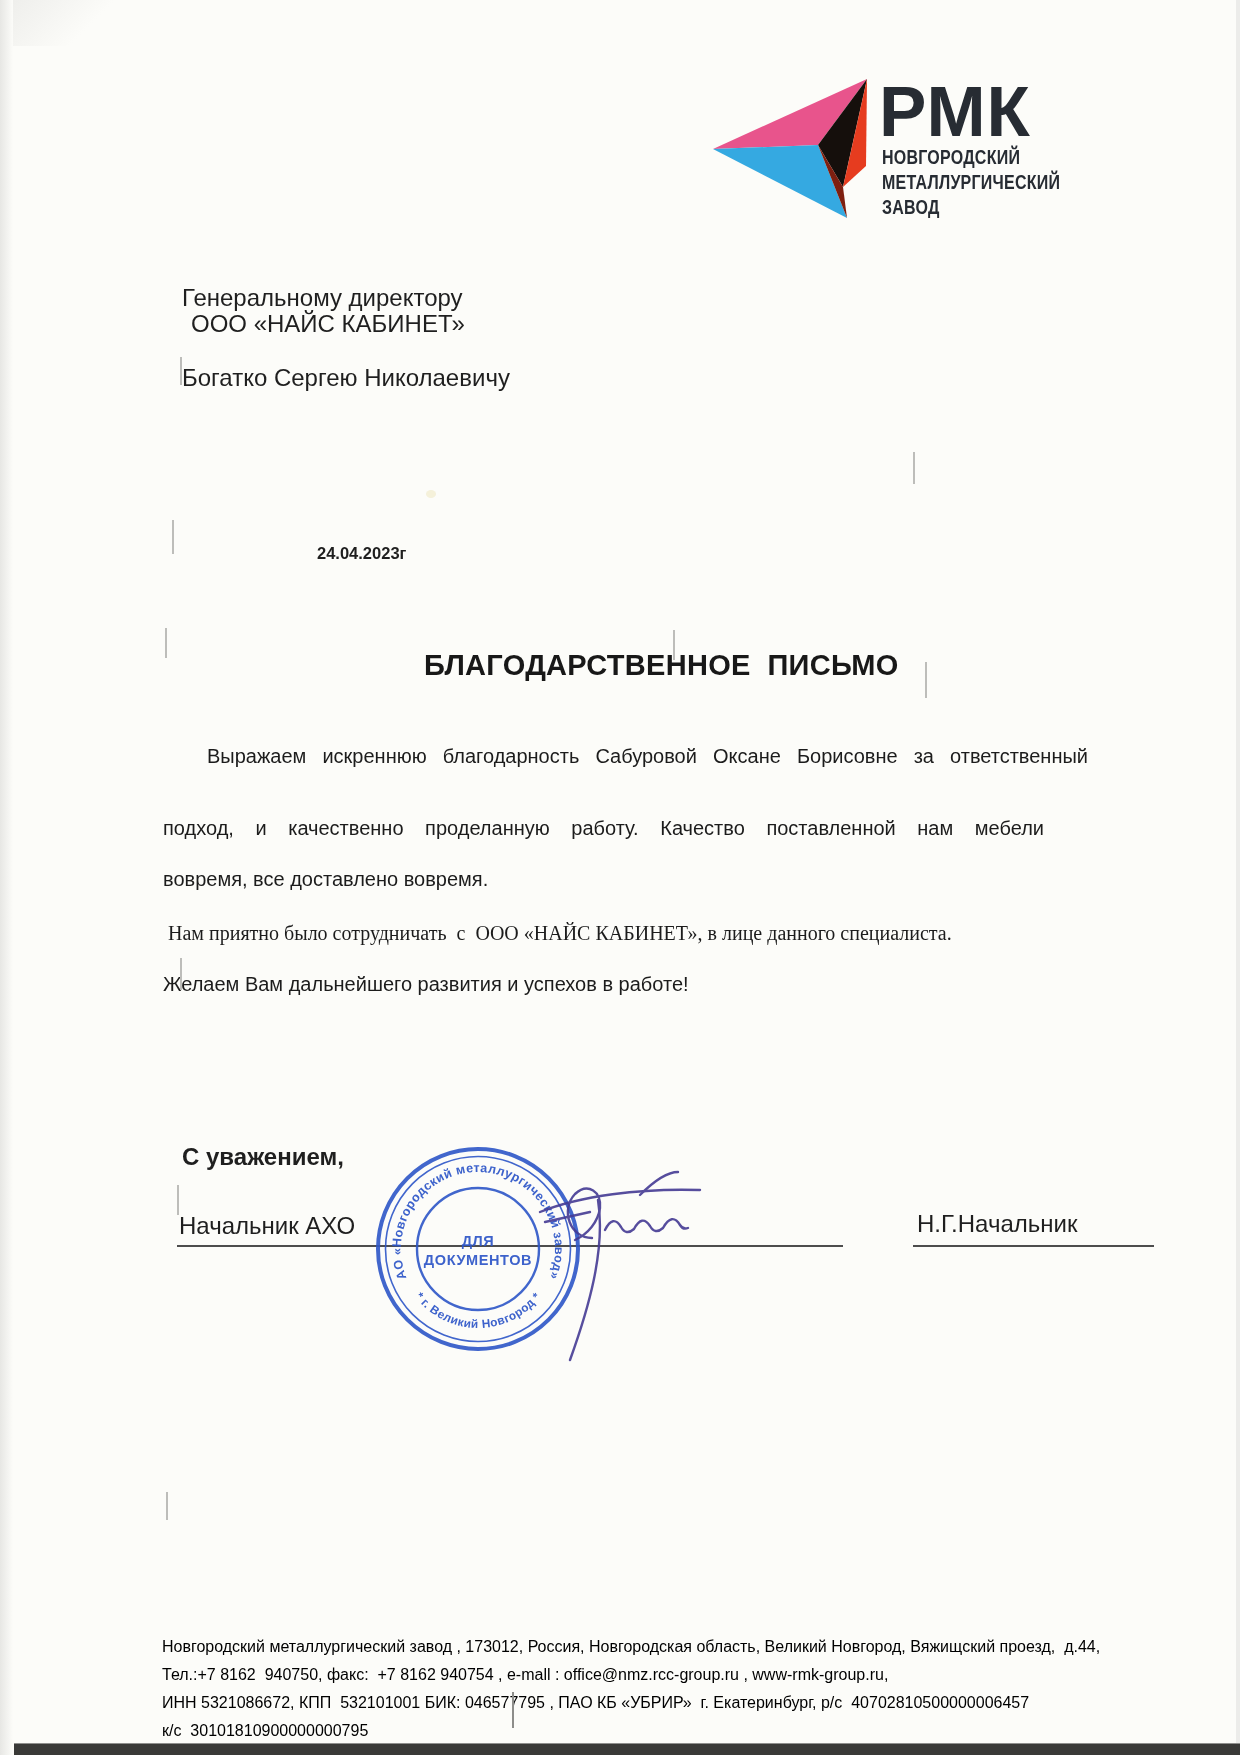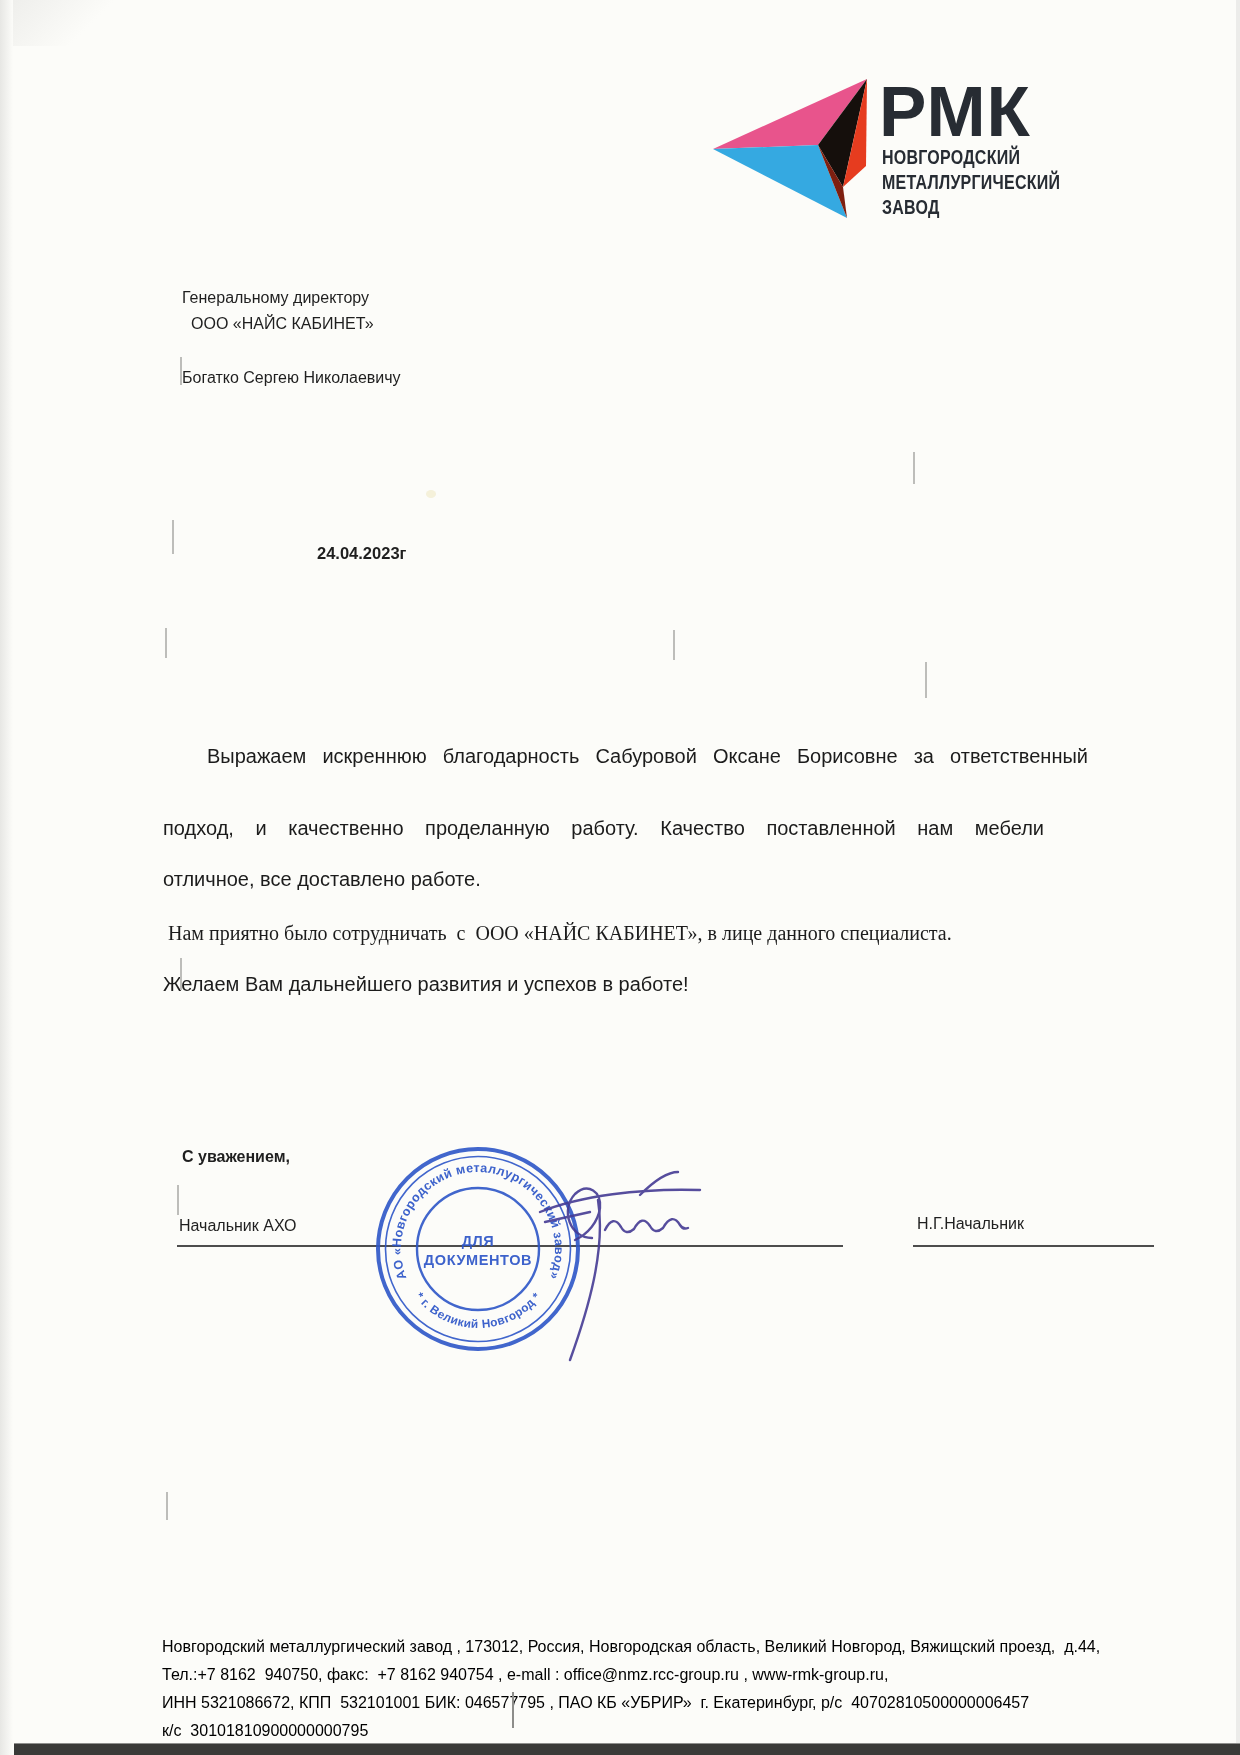--- a/index.html
+++ b/index.html
@@ -14,21 +14,21 @@
   .edge-right{right:0;top:0;width:4px;height:1755px;background:#ececea;}
   .bottom-bar{left:14px;right:0;bottom:0;height:11px;background:#3a3a38;
     border-top:1px solid #8f8f8d;}
   .corner-shade{left:0;top:0;width:120px;height:46px;
     background:linear-gradient(135deg,#ededea, rgba(252,252,249,0) 70%);}
   
   .brand{font-weight:700;color:#272c33;letter-spacing:1px;font-size:71px;line-height:1;}
   .brand-sub{font-weight:700;color:#272c33;font-size:19.5px;line-height:25px;
     transform:scaleX(0.82);transform-origin:left top;white-space:nowrap;letter-spacing:.3px;}
   
-  .t19{font-size:16px;line-height:23px;white-space:pre;}
+  .t19{font-size:24px;line-height:23px;white-space:pre;}
   .date{font-size:16.5px;}
   .title{font-size:29px;font-weight:700;white-space:pre;letter-spacing:.3px;color:#181818;}
   .body-line{font-size:20px;line-height:24px;width:881px;white-space:pre-wrap;color:#1c1c1c;}
   .just{white-space:normal;text-align:justify;text-align-last:justify;}
   .bold{font-weight:700;}
   .sig-line{height:2px;background:#4d4d4d;}
   .footer-line{font-size:16px;line-height:28px;white-space:pre-wrap;color:#000000;}
   .artifact{width:2px;background:#bdbdba;}
   .dot{width:10px;height:8px;border-radius:50%;background:#f3eed2;opacity:.8;}
   .stamp-svg,.sig-svg,.logo-svg{position:absolute;}
@@ -55,24 +55,25 @@
     <div>МЕТАЛЛУРГИЧЕСКИЙ</div>
     <div>ЗАВОД</div>
   </div>
 
   <div class="abs t19" style="left:182px;top:286px;">Генеральному директору</div>
   <div class="abs t19" style="left:191px;top:312px;">ООО «НАЙС КАБИНЕТ»</div>
   <div class="abs t19" style="left:182px;top:366px;">Богатко Сергею Николаевичу</div>
 
   <div class="abs date" style="left:317px;top:544px;font-weight:bold;">24.04.2023г</div>
 
+  <div class="abs title" style="left:424px;top:649px;">БЛАГОДАРСТВЕННОЕ  ПИСЬМО</div>
 
   <div class="abs body-line just" style="left:163px;top:744px;margin-left:44px;">Выражаем искреннюю благодарность Сабуровой Оксане Борисовне за ответственный</div>
   <div class="abs body-line just" style="left:163px;top:816px;">подход, и качественно проделанную работу. Качество поставленной нам мебели</div>
-  <div class="abs body-line" style="left:163px;top:867px;">отличное, все доставлено работе.</div>
+  <div class="abs body-line" style="left:163px;top:867px;">вовремя, все доставлено вовремя.</div>
   <div class="abs body-line" style="left:163px;top:921px;font-family:Liberation Serif, serif;"> Нам приятно было сотрудничать  с  ООО «НАЙС КАБИНЕТ», в лице данного специалиста.</div>
   <div class="abs body-line" style="left:163px;top:972px;">Желаем Вам дальнейшего развития и успехов в работе!</div>
 
   <div class="abs t19 bold" style="left:182px;top:1121px;margin-top:24px;">С уважением,</div>
   <div class="abs t19" style="left:179px;top:1214px;">Начальник АХО</div>
   <div class="abs t19" style="left:917px;top:1212px;">Н.Г.Начальник</div>
   <div class="abs sig-line" style="left:177px;top:1245px;width:666px;"></div>
   <div class="abs sig-line" style="left:913px;top:1245px;width:241px;"></div>
 
   <svg class="stamp-svg" style="left:367px;top:1138px;" width="222" height="222" viewBox="-111 -111 222 222">

